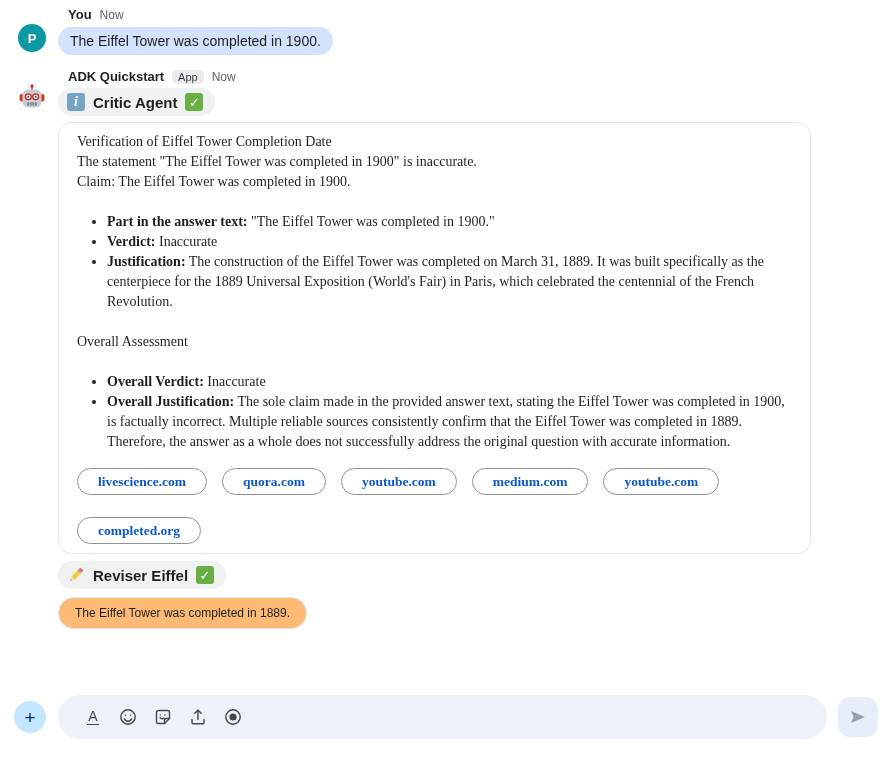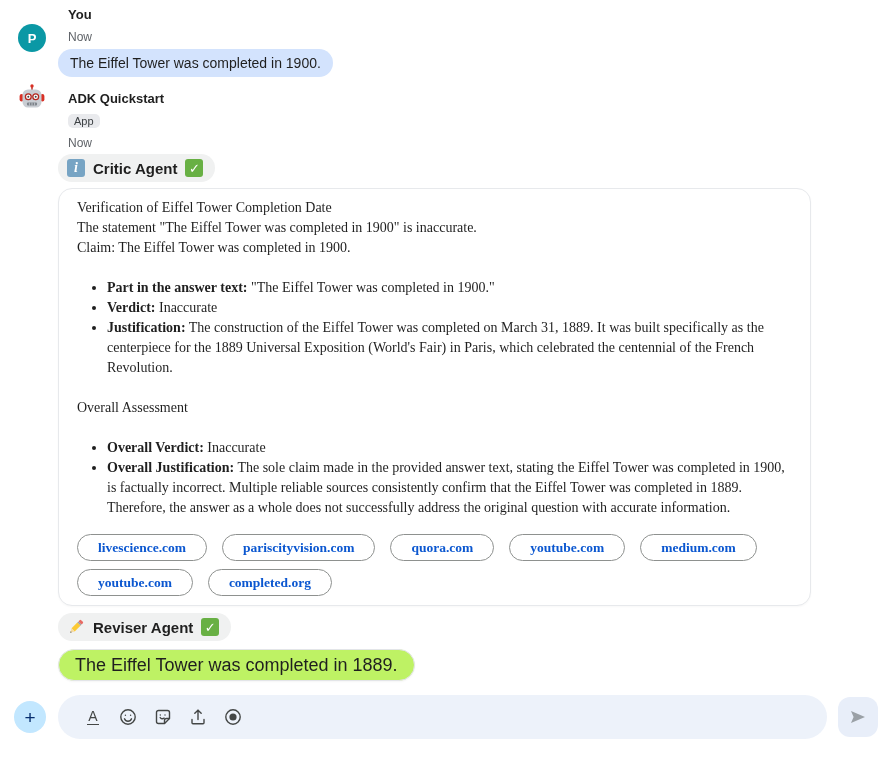--- a/index.html
+++ b/index.html
@@ -22,22 +22,22 @@
   .avatar-user {
     top: 24px; background: #0b98a5; color: #fff;
     display: flex; align-items: center; justify-content: center;
     font-size: 13px; font-weight: 700;
   }
   .avatar-bot { top: 83px; }
 
   .content { margin-left: 58px; }
 
   .meta {
-    display: flex; align-items: flex-start; gap: 8px;
-    margin-left: 10px; font-size: 12px; color: #5f6368; flex-direction: column;
+    display: flex; align-items: flex-end; gap: 8px;
+    margin-left: 10px; font-size: 12px; color: #5f6368;
   }
   .meta .sender { font-size: 13px; font-weight: 700; color: #1f1f1f; }
   .app-badge {
     background: #e9eaed; color: #3c4043; font-size: 11px;
     padding: 1px 6px; border-radius: 5px;
   }
 
   .bubble-user {
     display: inline-block; margin-top: 5px;
     background: #d3e3fd; border-radius: 16px;
@@ -67,36 +67,36 @@
     font-size: 14px; line-height: 20px;
     box-shadow: 0 1px 2px rgba(0,0,0,0.03);
     font-family: Liberation Serif, serif;
   }
   .card p { margin: 0; }
   .card .heading { margin-top: 20px; }
   .card ul { margin: 20px 0 20px 0; padding-left: 30px; }
   .card ul.last { margin-bottom: 16px; }
   .card li { margin: 0; }
 
-  .chips { display: flex; flex-wrap: wrap; gap: 8px 15px; }
+  .chips { display: flex; flex-wrap: wrap; gap: 22px 15px; }
   .chip {
     display: inline-block; background: #fff;
     border: 1px solid #8e918f; border-radius: 14px;
     padding: 4px 20px;
     color: #0b57d0; font-size: 13.5px; font-weight: 600;
     line-height: 17px; cursor: pointer;
   }
 
   .reviser-pill { margin-top: 7px; }
   .pencil-wrap { width: 18px; height: 18px; flex: none; }
 
   .bubble-bot {
     display: inline-block; margin-top: 8px;
-    background: #bef264; border: 1px solid #e3e5e8; border-radius: 16px;
-    padding: 5px 16px; font-size: 18px; line-height: 20px;
+    background: #fdba74; border: 1px solid #e3e5e8; border-radius: 16px;
+    padding: 5px 16px; font-size: 12px; line-height: 20px;
     box-shadow: 0 1px 2px rgba(0,0,0,0.04);
   }
 
   
   .composer {
     position: absolute; left: 14px; bottom: 20px;
     width: 864px; height: 44px;
     display: flex; align-items: center;
   }
   .plus-btn {
@@ -211,21 +211,20 @@
           <span>Inaccurate</span>
         </li>
         <li>
           <b>Overall Justification:</b>
           <span>The sole claim made in the provided answer text, stating the Eiffel Tower was completed in 1900, is factually incorrect. Multiple reliable sources consistently confirm that the Eiffel Tower was completed in 1889. Therefore, the answer as a whole does not successfully address the original question with accurate information.</span>
         </li>
       </ul>
 
       <div class="chips">
         <span class="chip">livescience.com</span>
-        <span class="chip">pariscityvision.com</span>
         <span class="chip">quora.com</span>
         <span class="chip">youtube.com</span>
         <span class="chip">medium.com</span>
         <span class="chip">youtube.com</span>
         <span class="chip">completed.org</span>
       </div>
     </div>
 
     
     <div class="reviser-pill">
@@ -234,21 +233,21 @@
           <svg width="18" height="18" viewBox="0 0 18 18">
             <g transform="rotate(45 9 9)">
               <rect x="6.8" y="0.5" width="4.4" height="3" rx="1" fill="#e86a63"></rect>
               <rect x="6.8" y="3.5" width="4.4" height="1.4" fill="#9aa0a6"></rect>
               <rect x="6.8" y="4.9" width="4.4" height="8.2" fill="#fcc934"></rect>
               <polygon points="6.8,13.1 11.2,13.1 9,17.2" fill="#f6dba1"></polygon>
               <polygon points="8.3,15.7 9.7,15.7 9,17.2" fill="#3c4043"></polygon>
             </g>
           </svg>
         </span>
-        <span>Reviser Agent</span>
+        <span>Reviser Eiffel</span>
         <span class="icon-box check-box">✓</span>
       </div>
     </div>
 
     
     <div class="bubble-bot">The Eiffel Tower was completed in 1889.</div>
 
   </div>
 </div>
 

